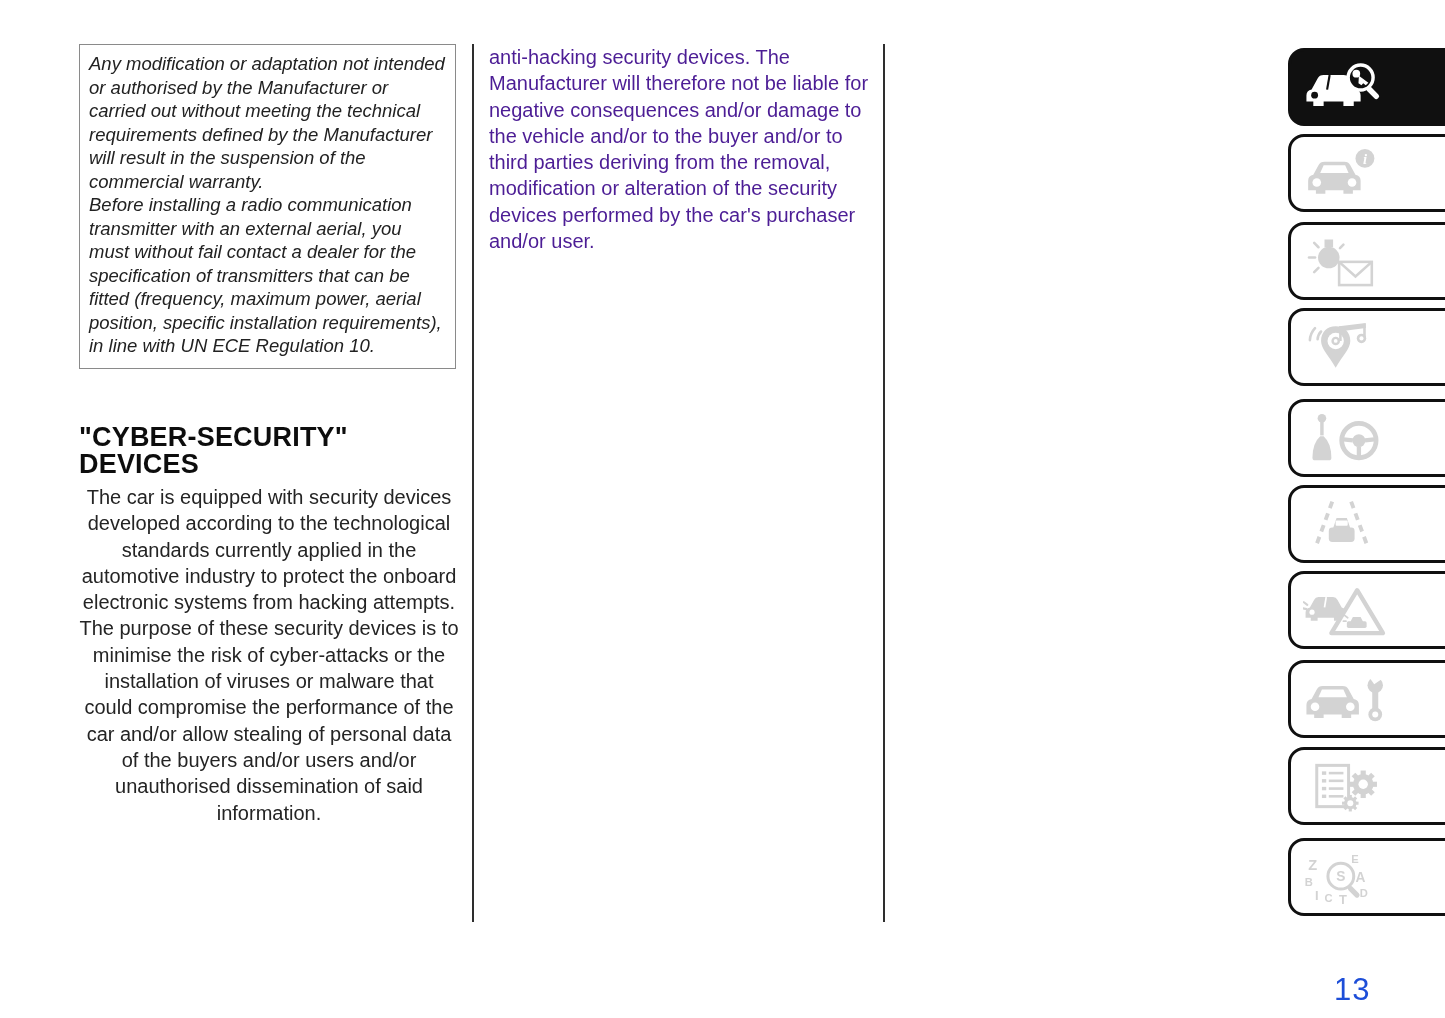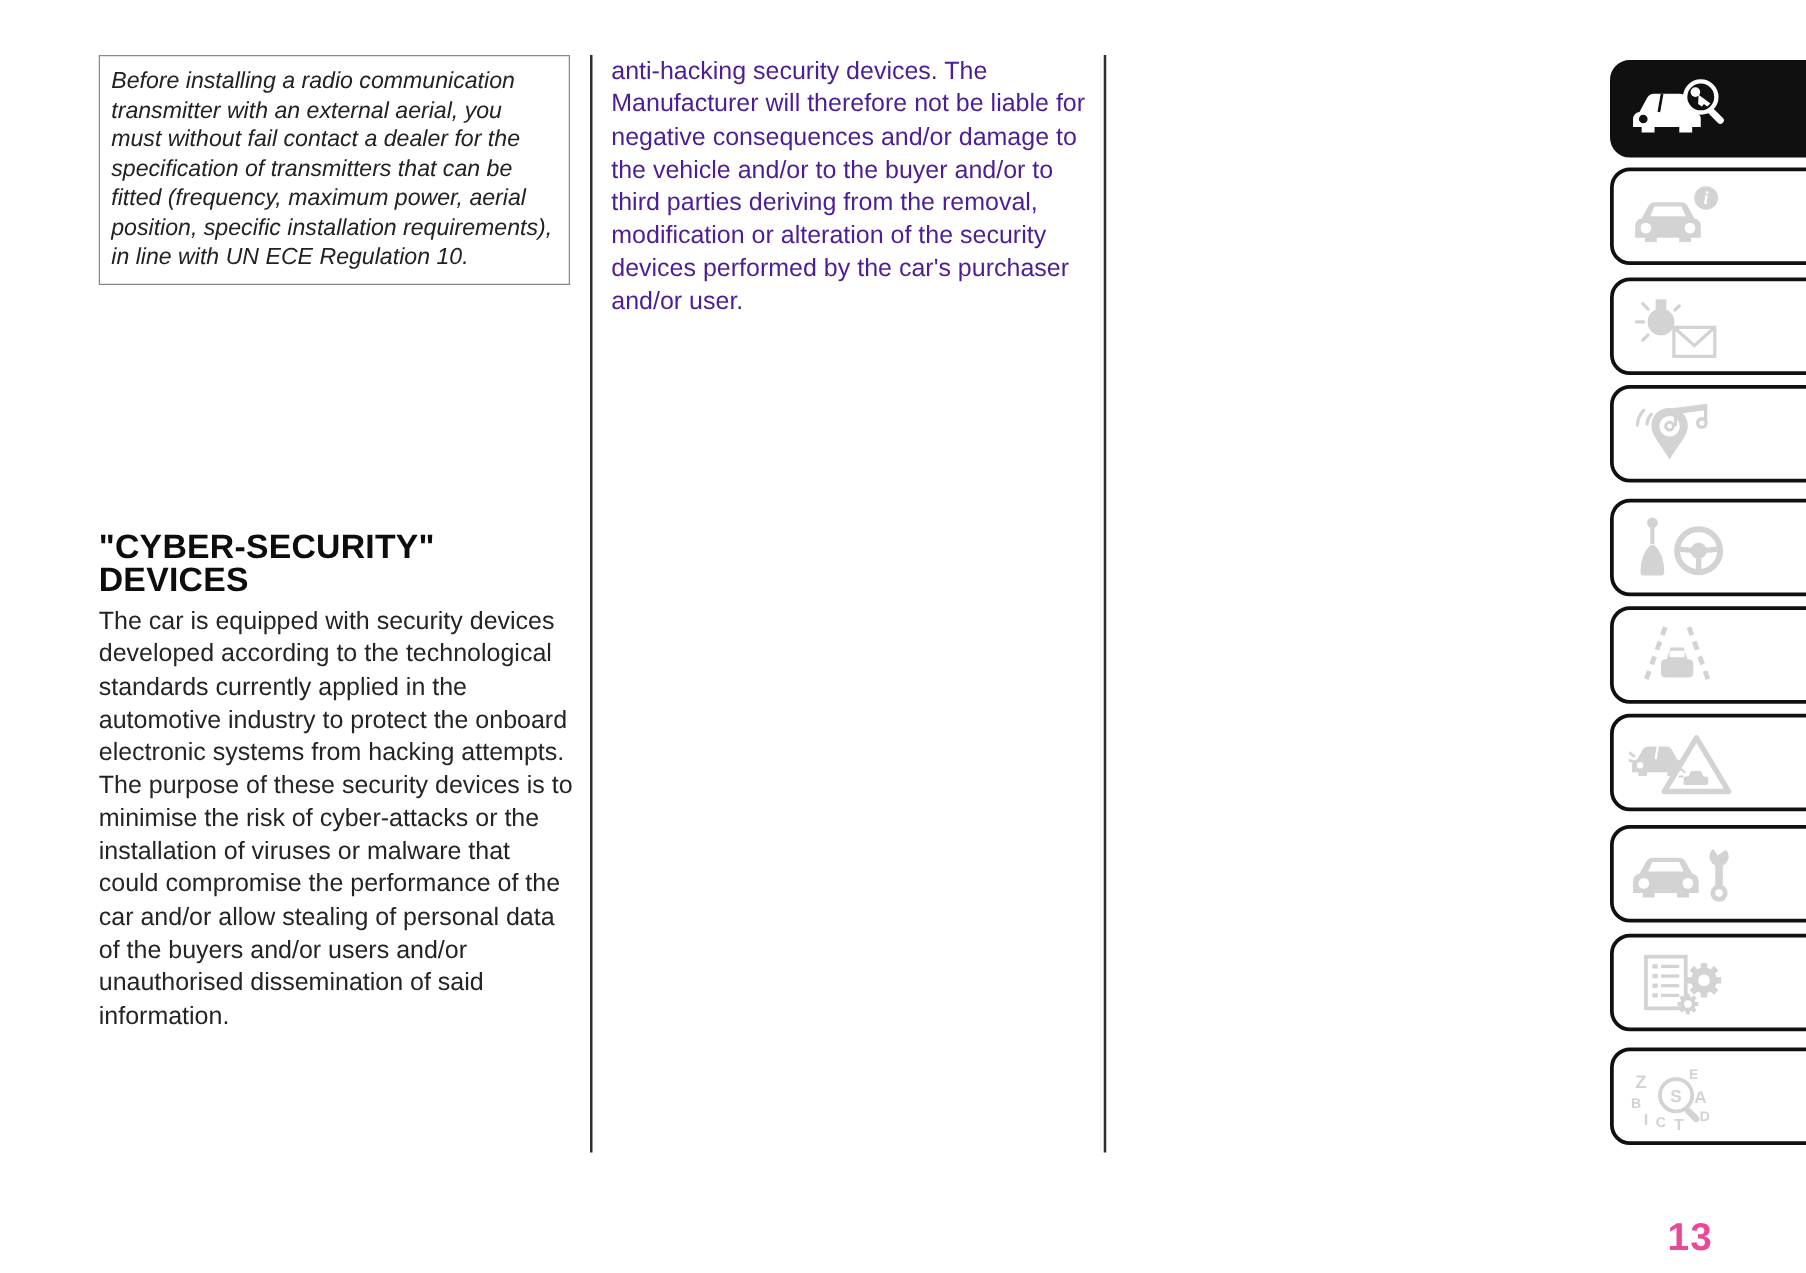--- a/index.html
+++ b/index.html
@@ -15,48 +15,49 @@
   .notice-box .box-subhead { margin:14px 0 0 0; font-weight:bold; font-size:19px; line-height:23.5px; }
 
   
   .section-heading { position:absolute; left:79px; top:424px; width:380px;
                      font-size:27px; line-height:26.5px; font-weight:800;
                      color:#0d0d0d; letter-spacing:0.2px; }
 
   
   .left-body { position:absolute; left:79px; top:484px; width:380px;
                font-size:20px; line-height:26.3px; color:#242424; }
-  .left-body p { margin:0; }
+  .left-body p { margin:0;text-align:center; }
   .mid-body  { position:absolute; left:489px; top:44px; width:394px;
                font-size:20px; line-height:26.3px; color:#4c1d95; }
   .mid-body p { margin:0; }
 
   
   .v-rule { position:absolute; top:44px; height:878px; width:1.5px; background:#2e2e2e; }
   .v-rule.r1 { left:472px; }
   .v-rule.r2 { left:883px; }
 
   
   .side-btn { position:absolute; left:1288px; width:175px; height:78px;
               background:#ffffff; border:3px solid #101010; border-radius:16px;
               display:flex; align-items:center; padding-left:12px;
               color:#d3d3d3; cursor:pointer; }
   .side-btn.active { background:#101010; color:#ffffff; }
   .side-btn svg { display:block; }
 
   
   .page-num { position:absolute; left:1334px; top:972px; font-size:31px;
-              font-weight:700; color:#ec4899; letter-spacing:1px; }
+              font-weight:400; color:#1d4ed8; letter-spacing:1px; }
 </style>
 </head>
 <body>
 
 <div class="page">
 
   <div class="notice-box">
+    <p class="box-p">Any modification or adaptation not intended or authorised by the Manufacturer or carried out without meeting the technical requirements defined by the Manufacturer will result in the suspension of the commercial warranty.</p>
     <p class="box-p">Before installing a radio communication transmitter with an external aerial, you must without fail contact a dealer for the specification of transmitters that can be fitted (frequency, maximum power, aerial position, specific installation requirements), in line with UN ECE Regulation 10.</p>
   </div>
 
   <h1 class="section-heading">
     <span>"CYBER-SECURITY"</span><br>
     <span>DEVICES</span>
   </h1>
 
   <div class="left-body">
     <p>The car is equipped with security devices developed according to the technological standards currently applied in the automotive industry to protect the onboard electronic systems from hacking attempts.</p>

